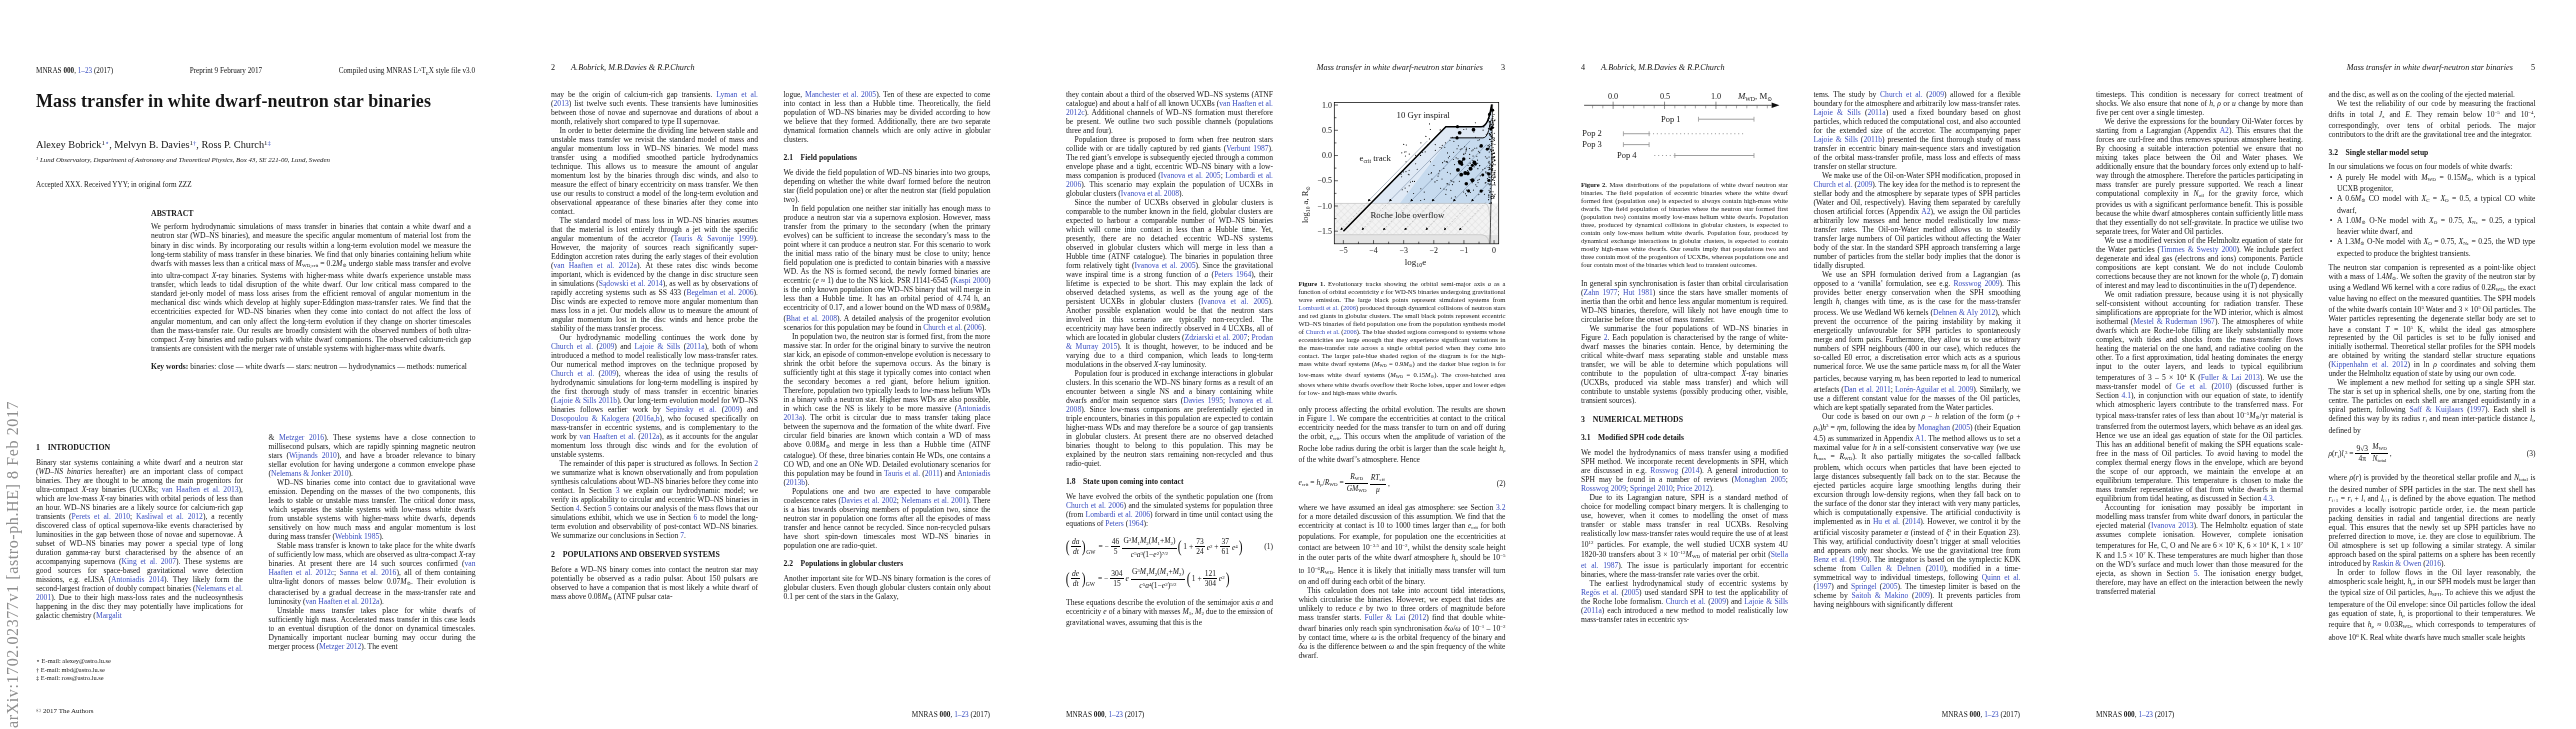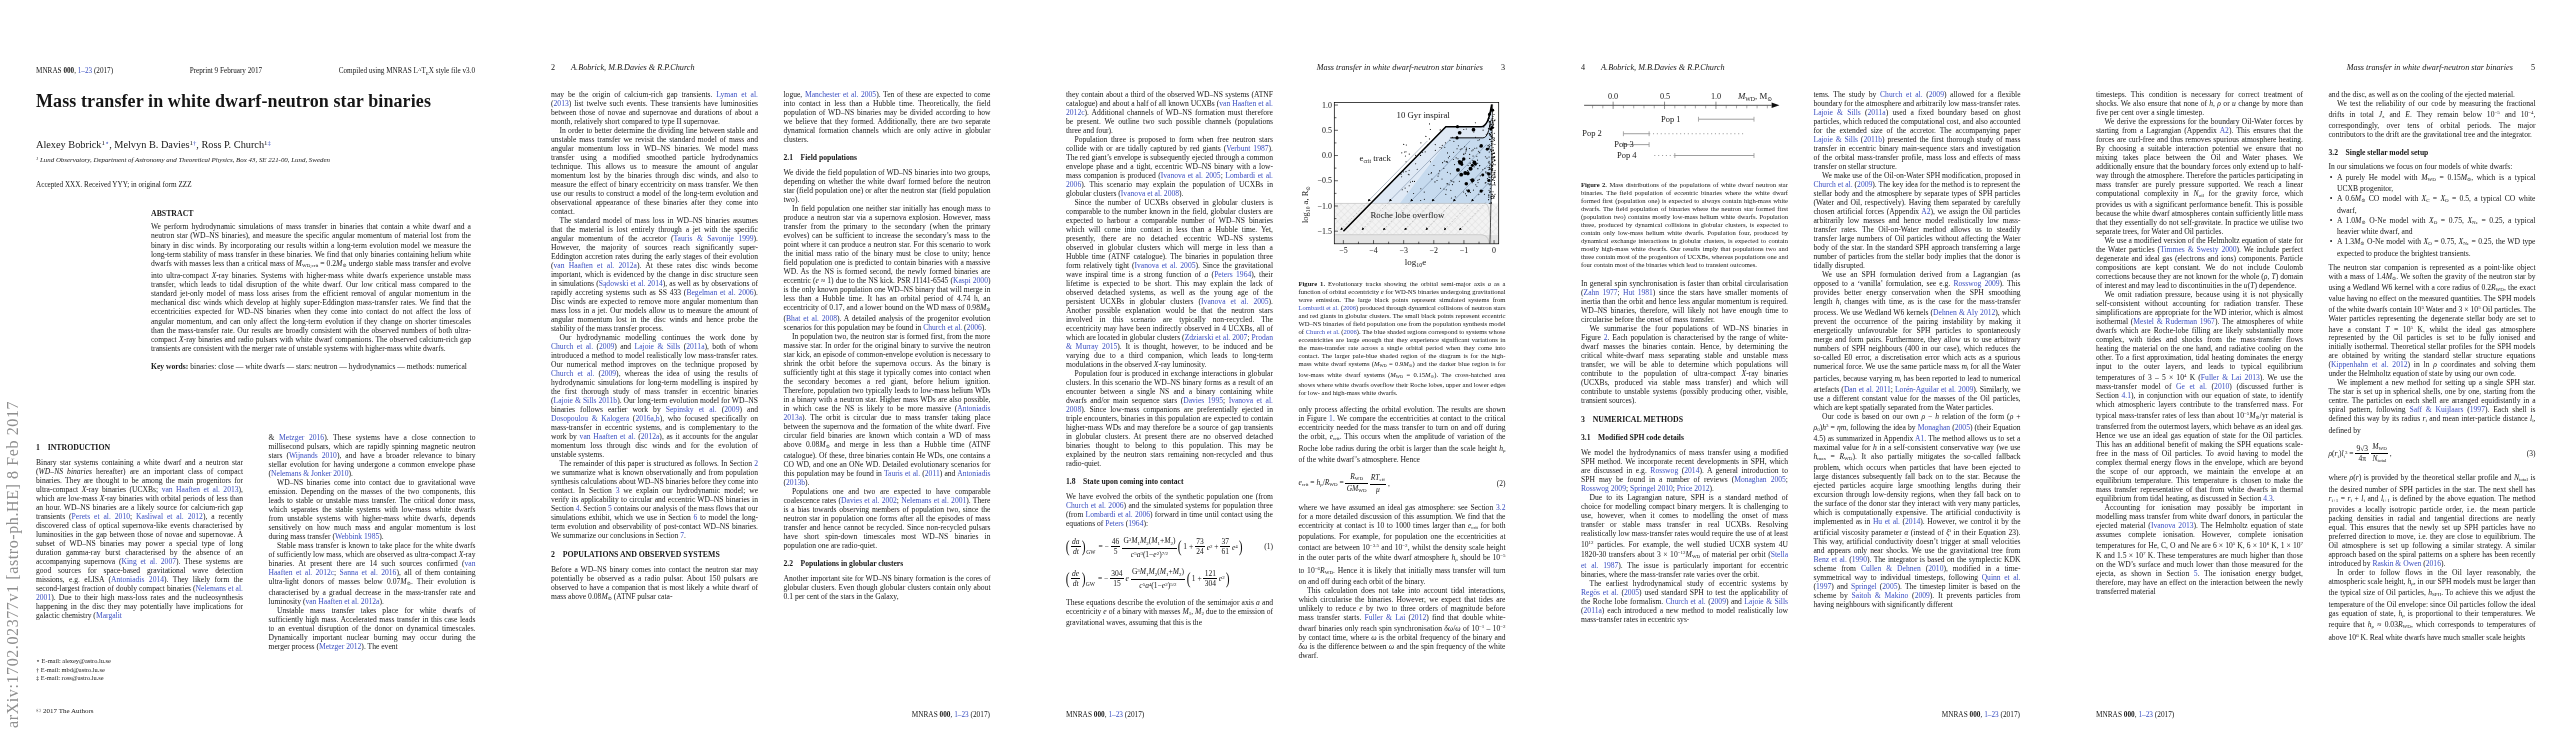--- a/index.html
+++ b/index.html
@@ -787,21 +787,21 @@
               <line x1="154" y1="105" x2="284.9" y2="105" stroke="#9a9a9a" stroke-width="1.6"></line>
               <line x1="154" y1="101" x2="154" y2="109" stroke="#9a9a9a" stroke-width="1.4"></line>
               <line x1="284.9" y1="101" x2="284.9" y2="109" stroke="#9a9a9a" stroke-width="1.4"></line>
             </svg>
           <div class="f2tick" style="left:23px;">0.0</div>
           <div class="f2tick" style="left:75px;">0.5</div>
           <div class="f2tick" style="left:126px;">1.0</div>
           <div class="f2lab" style="left:157px;top:-0.6px;font-size:8.8px;"><span class="it">M</span><span class="sb">WD</span>, M<span class="sb">⊙</span></div>
           <div class="f2lab" style="left:80px;top:22.5px;">Pop 1</div>
           <div class="f2lab" style="left:1.2px;top:37px;">Pop 2</div>
-          <div class="f2lab" style="left:1.2px;top:48px;margin-left:32px;">Pop 3</div>
+          <div class="f2lab" style="left:1.2px;top:48px;">Pop 3</div>
           <div class="f2lab" style="left:36px;top:59px;">Pop 4</div>
         </div>
         <div class="caption" style="margin-top:9.7px;"><span class="bf">Figure 2.</span>  Mass distributions of the populations of white dwarf neutron star binaries. The field population of eccentric binaries where the white dwarf formed first (population one) is expected to always contain high-mass white dwarfs. The field population of binaries where the neutron star formed first (population two) contains mostly low-mass helium white dwarfs. Population three, produced by dynamical collisions in globular clusters, is expected to contain only low-mass helium white dwarfs. Population four, produced by dynamical exchange interactions in globular clusters, is expected to contain mostly high-mass white dwarfs. Our results imply that populations two and three contain most of the progenitors of UCXBs, whereas populations one and four contain most of the binaries which lead to transient outcomes.</div>
         <p class="ni" style="margin-top:9.7px;">In general spin synchronisation is faster than orbital circularisation (<span class="cite">Zahn 1977</span>; <span class="cite">Hut 1981</span>) since the stars have smaller moments of inertia than the orbit and hence less angular momentum is required. WD–NS binaries, therefore, will likely not have enough time to circularise before the onset of mass transfer.</p>
         <p>We summarise the four populations of WD–NS binaries in Figure <span class="cite">2</span>. Each population is characterised by the range of white-dwarf masses the binaries contain. Hence, by determining the critical white-dwarf mass separating stable and unstable mass transfer, we will be able to determine which populations will contribute to the population of ultra-compact <span class="it">X</span>-ray binaries (UCXBs, produced via stable mass transfer) and which will contribute to unstable systems (possibly producing other, visible, transient sources).</p>
         <h2 class="sec">3  NUMERICAL METHODS</h2>
         <h3 class="ssec">3.1  Modified SPH code details</h3>
         <p class="ni">We model the hydrodynamics of mass transfer using a modified SPH method. We incorporate recent developments in SPH, which are discussed in e.g. <span class="cite">Rosswog</span> (<span class="cite">2014</span>). A general introduction to SPH may be found in a number of reviews (<span class="cite">Monaghan 2005</span>; <span class="cite">Rosswog 2009</span>; <span class="cite">Springel 2010</span>; <span class="cite">Price 2012</span>).</p>
         <p>Due to its Lagrangian nature, SPH is a standard method of choice for modelling compact binary mergers. It is challenging to use, however, when it comes to modelling the onset of mass transfer or stable mass transfer in real UCXBs. Resolving realistically low mass-transfer rates would require the use of at least 10<span class="sp">12</span> particles. For example, the well studied UCXB system 4U 1820-30 transfers about 3 × 10<span class="sp">−12</span><span class="it">M</span><span class="sb">WD</span> of material per orbit (<span class="cite">Stella et al. 1987</span>). The issue is particularly important for eccentric binaries, where the mass-transfer rate varies over the orbit.</p>
         <p>The earliest hydrodynamical study of eccentric systems by <span class="cite">Regös et al.</span> (<span class="cite">2005</span>) used standard SPH to test the applicability of the Roche lobe formalism. <span class="cite">Church et al.</span> (<span class="cite">2009</span>) and <span class="cite">Lajoie &amp; Sills</span> (<span class="cite">2011a</span>) each introduced a new method to model realistically low mass-transfer rates in eccentric sys-</p>

